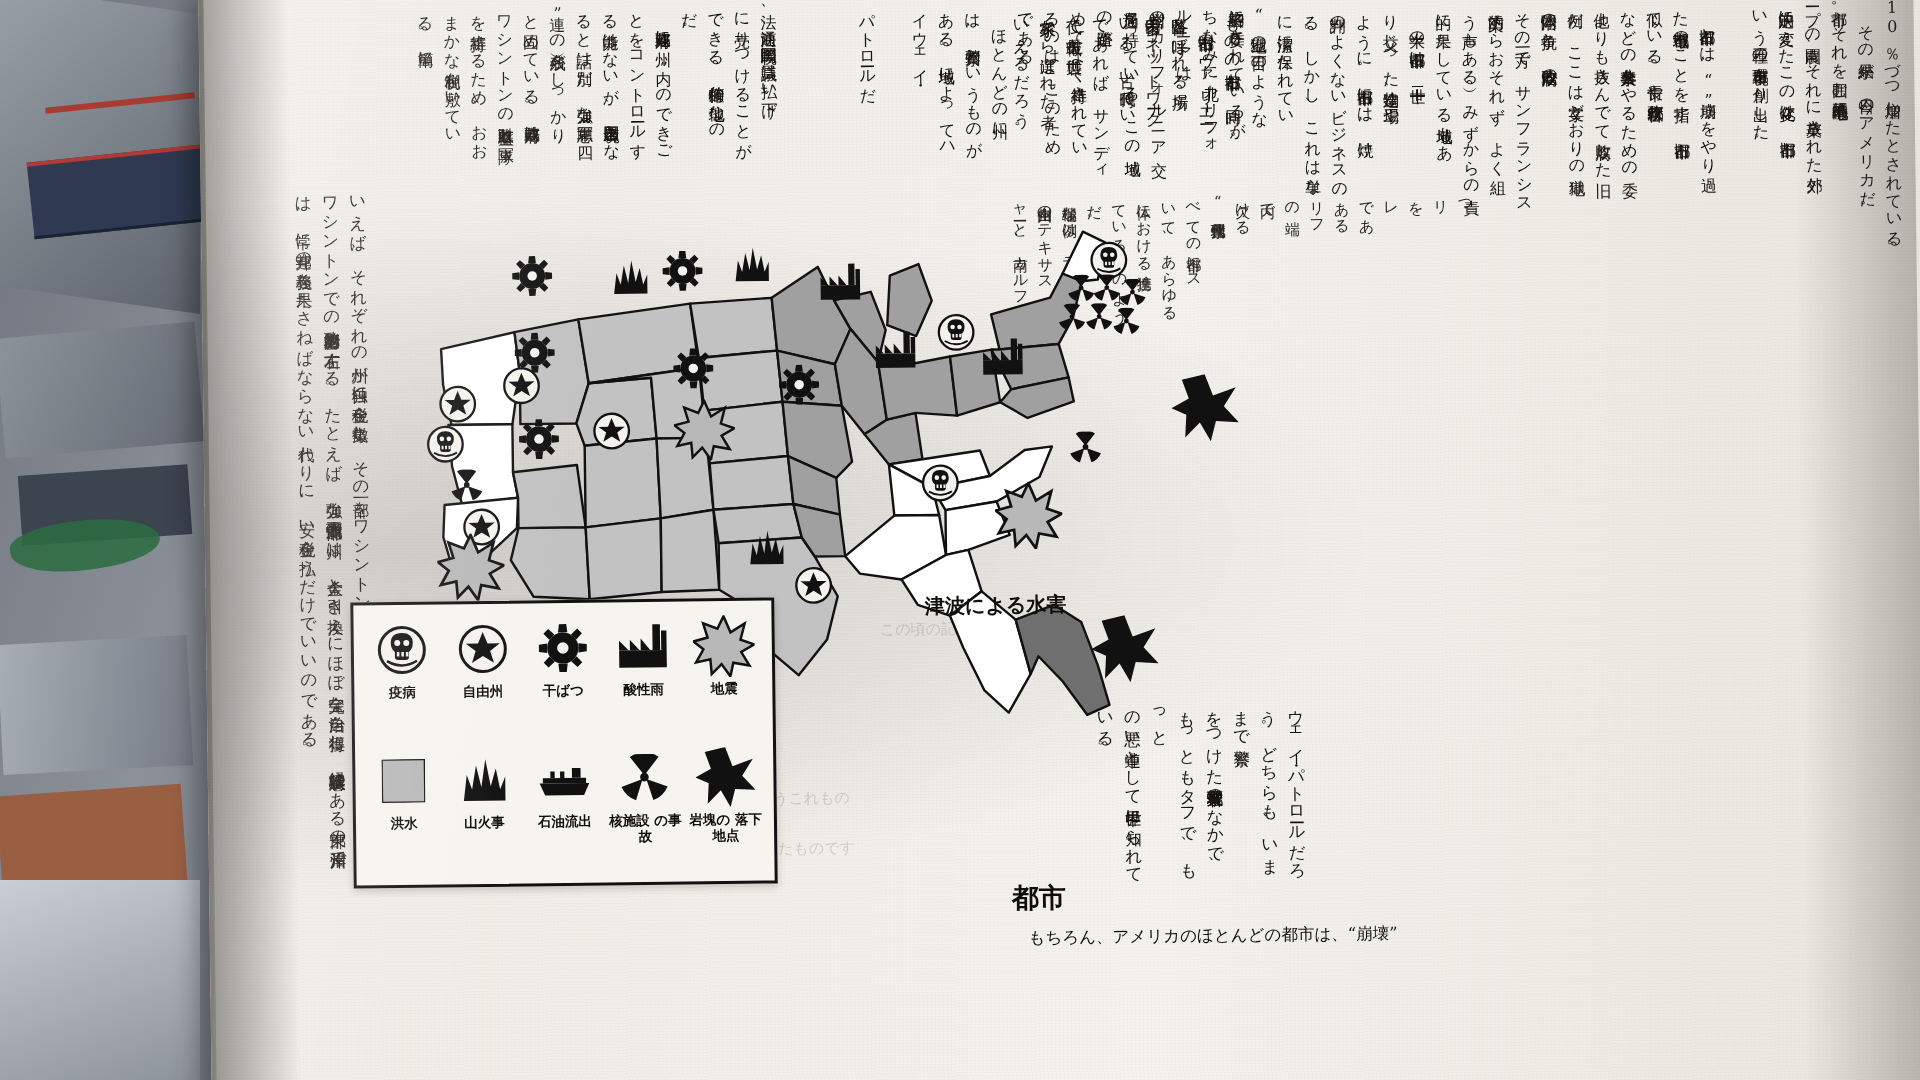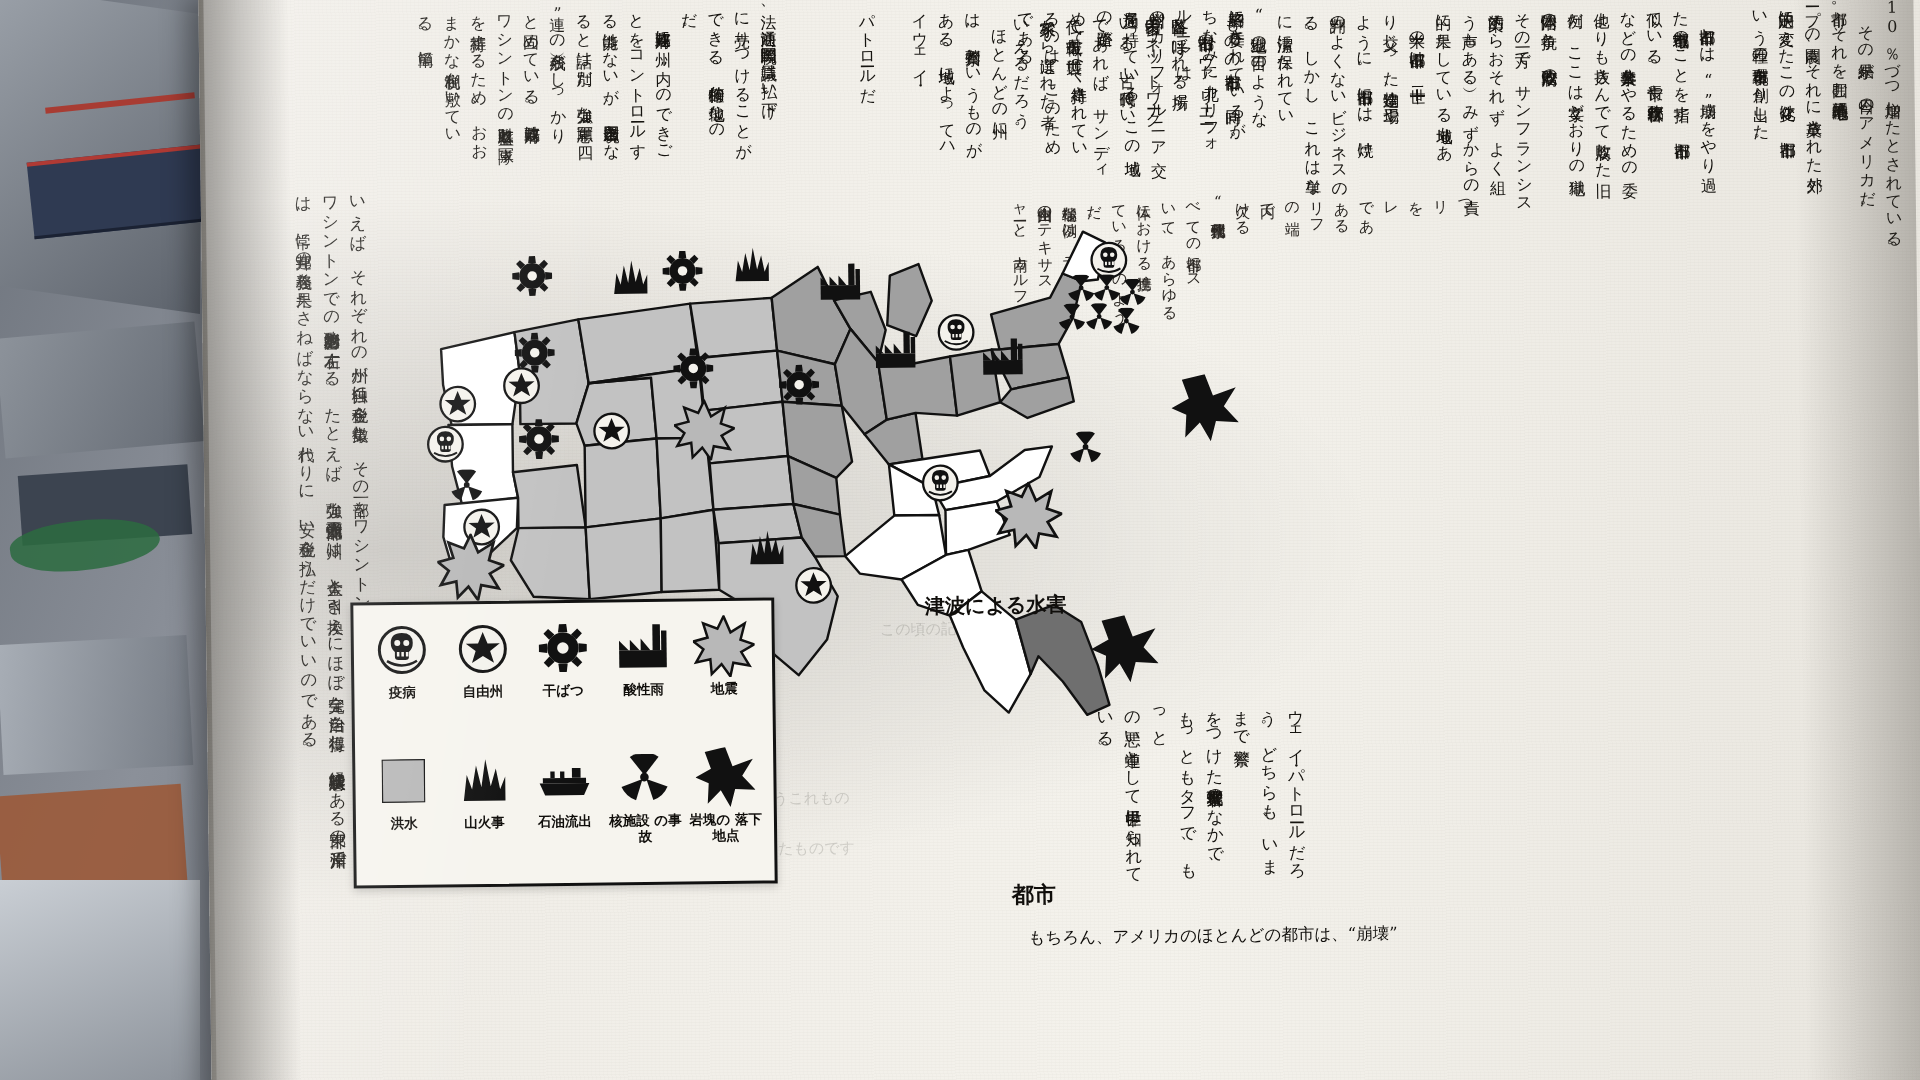--- a/index.html
+++ b/index.html
@@ -87,21 +87,21 @@
   
   .col-c { left:1000px; top:0px; height:150px; width:250px; font-size:16px;
            transform:rotate(-0.7deg); }
   .col-d { left:1010px; top:700px; height:185px; width:300px; font-size:16.5px;
            transform:rotate(-0.7deg); }
   .col-e { left:1490px; top:0px; height:900px; width:420px; font-size:16px;
            transform:rotate(-0.7deg); }
   .col-f { left:1420px; top:190px; height:470px; width:60px; font-size:15px;
            transform:rotate(-0.7deg); color:#2a2622; }
   .sec-head {
-    position:absolute; left:1012px; top:880px; font-size:22px; font-weight:bold;
+    position:absolute; left:1012px; top:880px; font-size:27px; font-weight:bold;
     font-family:"DejaVu Serif", serif; color:#100e0b; transform:rotate(-0.7deg);
   }
   .sec-head2 {
     position:absolute; left:1012px; top:925px; font-size:16.5px;
     font-family:"DejaVu Serif", serif; color:#100e0b; transform:rotate(-0.7deg);
   }
 
   
   .map-wrap {
     position:absolute; left:420px; top:110px; width:1040px; height:690px;

